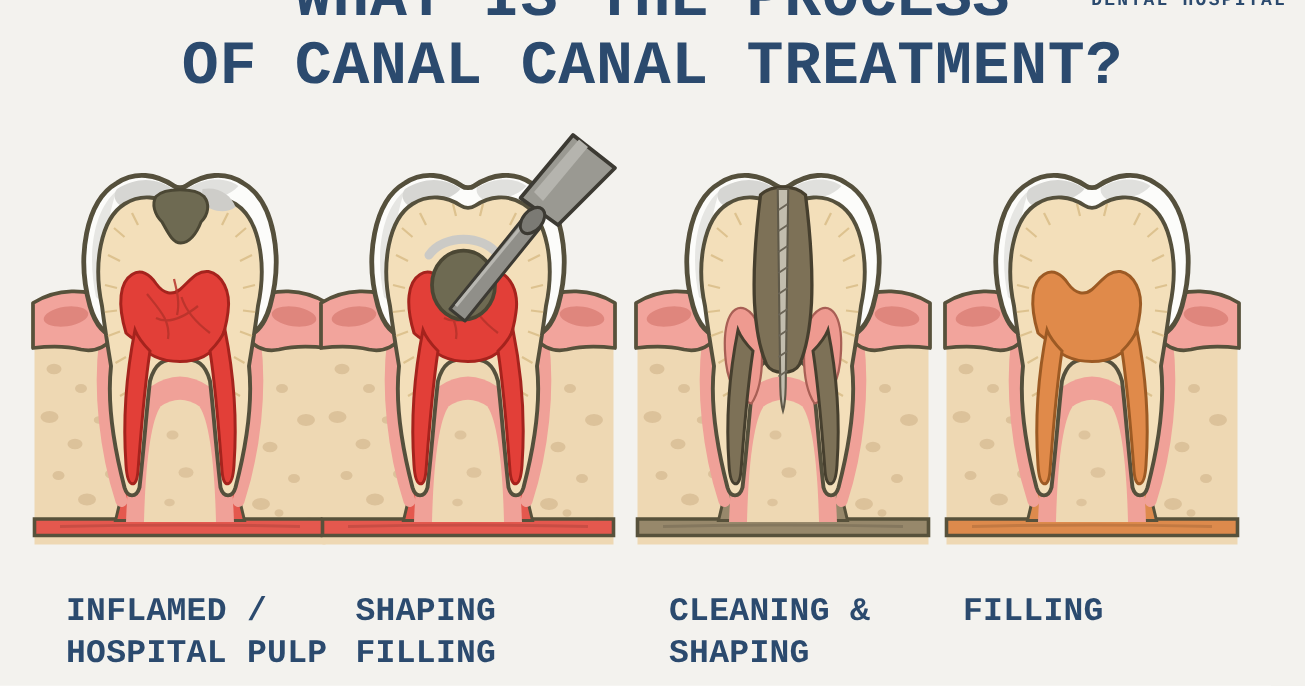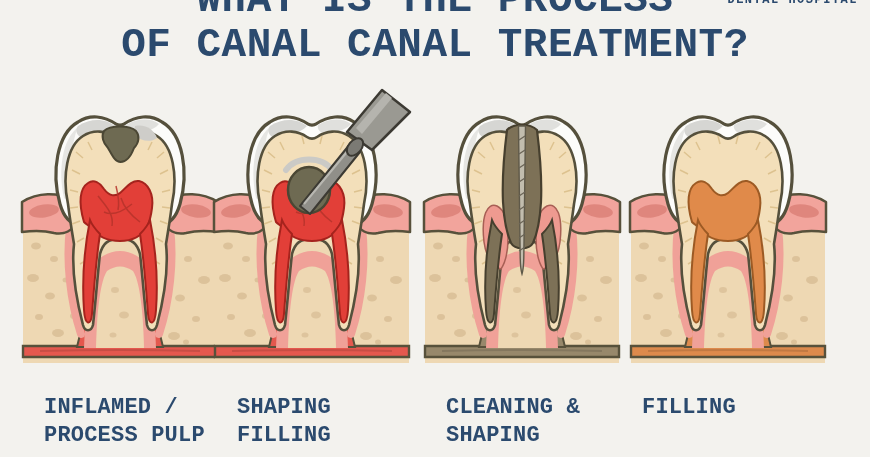--- a/index.html
+++ b/index.html
@@ -179,21 +179,21 @@
     <use href="#gums"></use>
     <use href="#crown"></use>
     <use href="#dentin"></use>
     <use href="#chamber" class="pulp-orange"></use>
     <use href="#canal-l" class="pulp-orange"></use>
     <use href="#canal-r" class="pulp-orange"></use>
   </svg>
 
   <div id="l1" class="stage-label">
     <div>INFLAMED /</div>
-    <div>PROCESS PULP</div>
+    <div>HOSPITAL PULP</div>
   </div>
   <div id="l2" class="stage-label">
     <div>SHAPING</div>
     <div>FILLING</div>
   </div>
   <div id="l4" class="stage-label">
     <div>FILLING</div>
     <div></div>
   </div>
   <div id="l3" class="stage-label">

